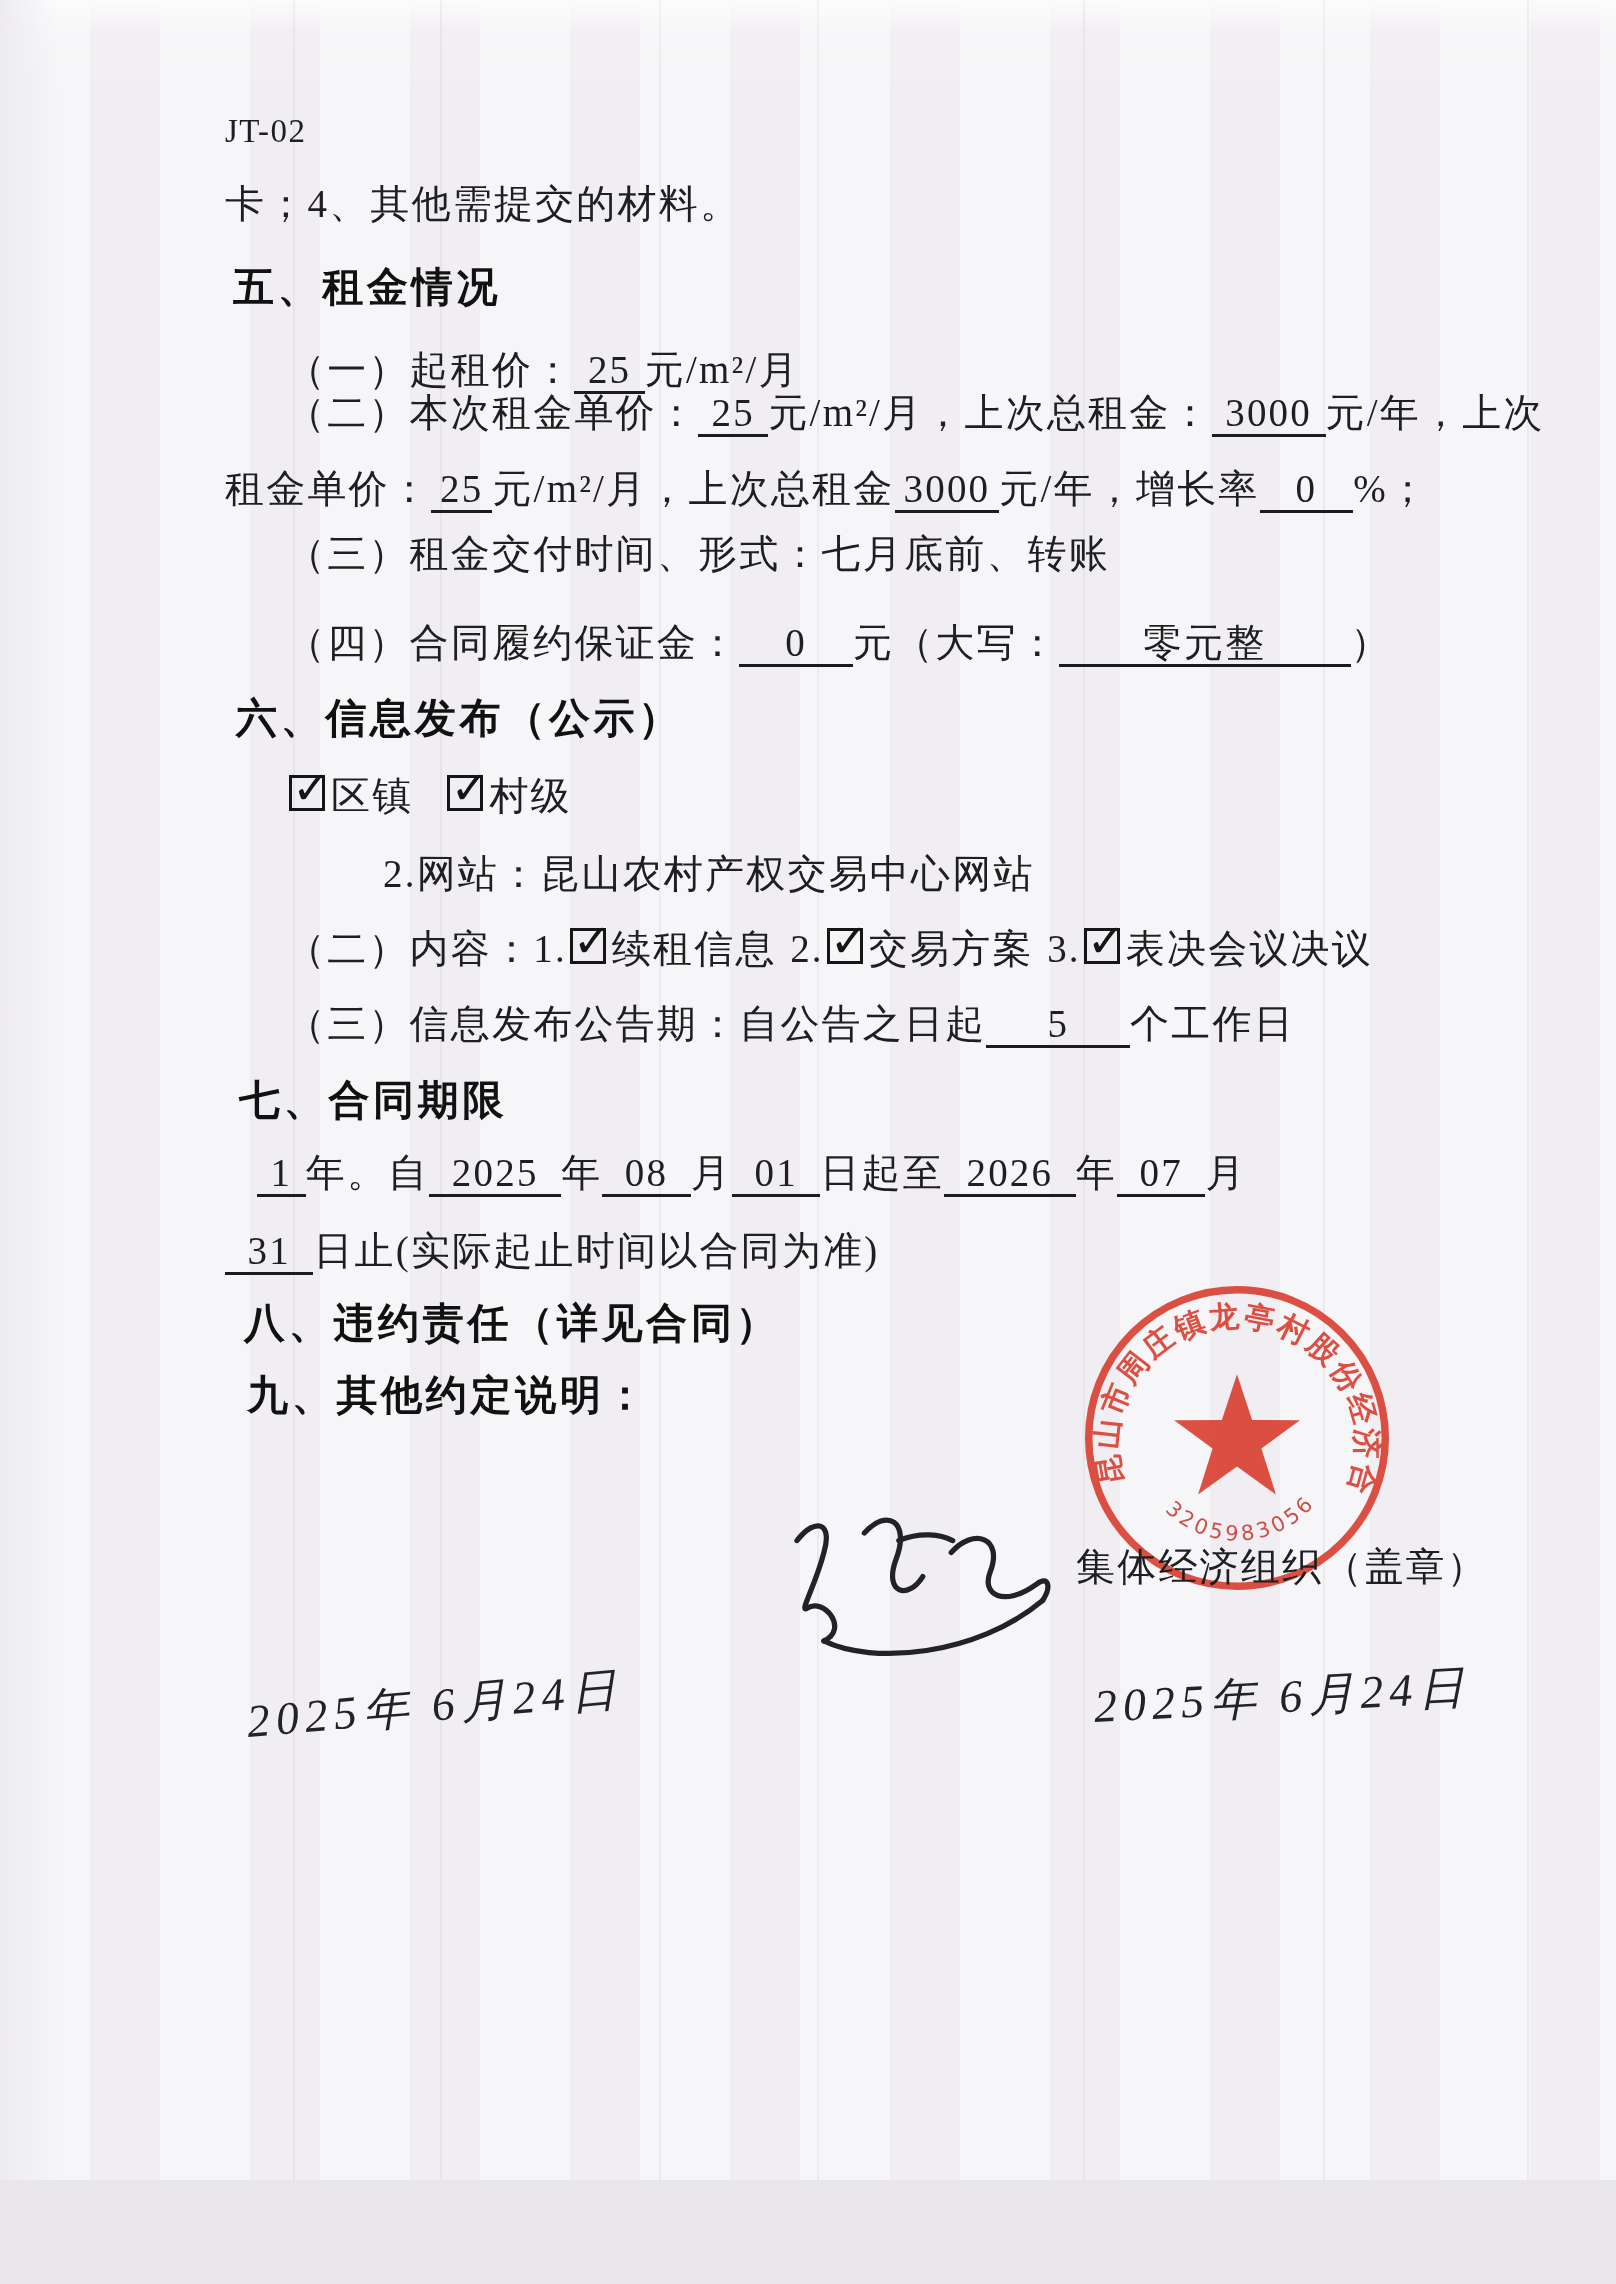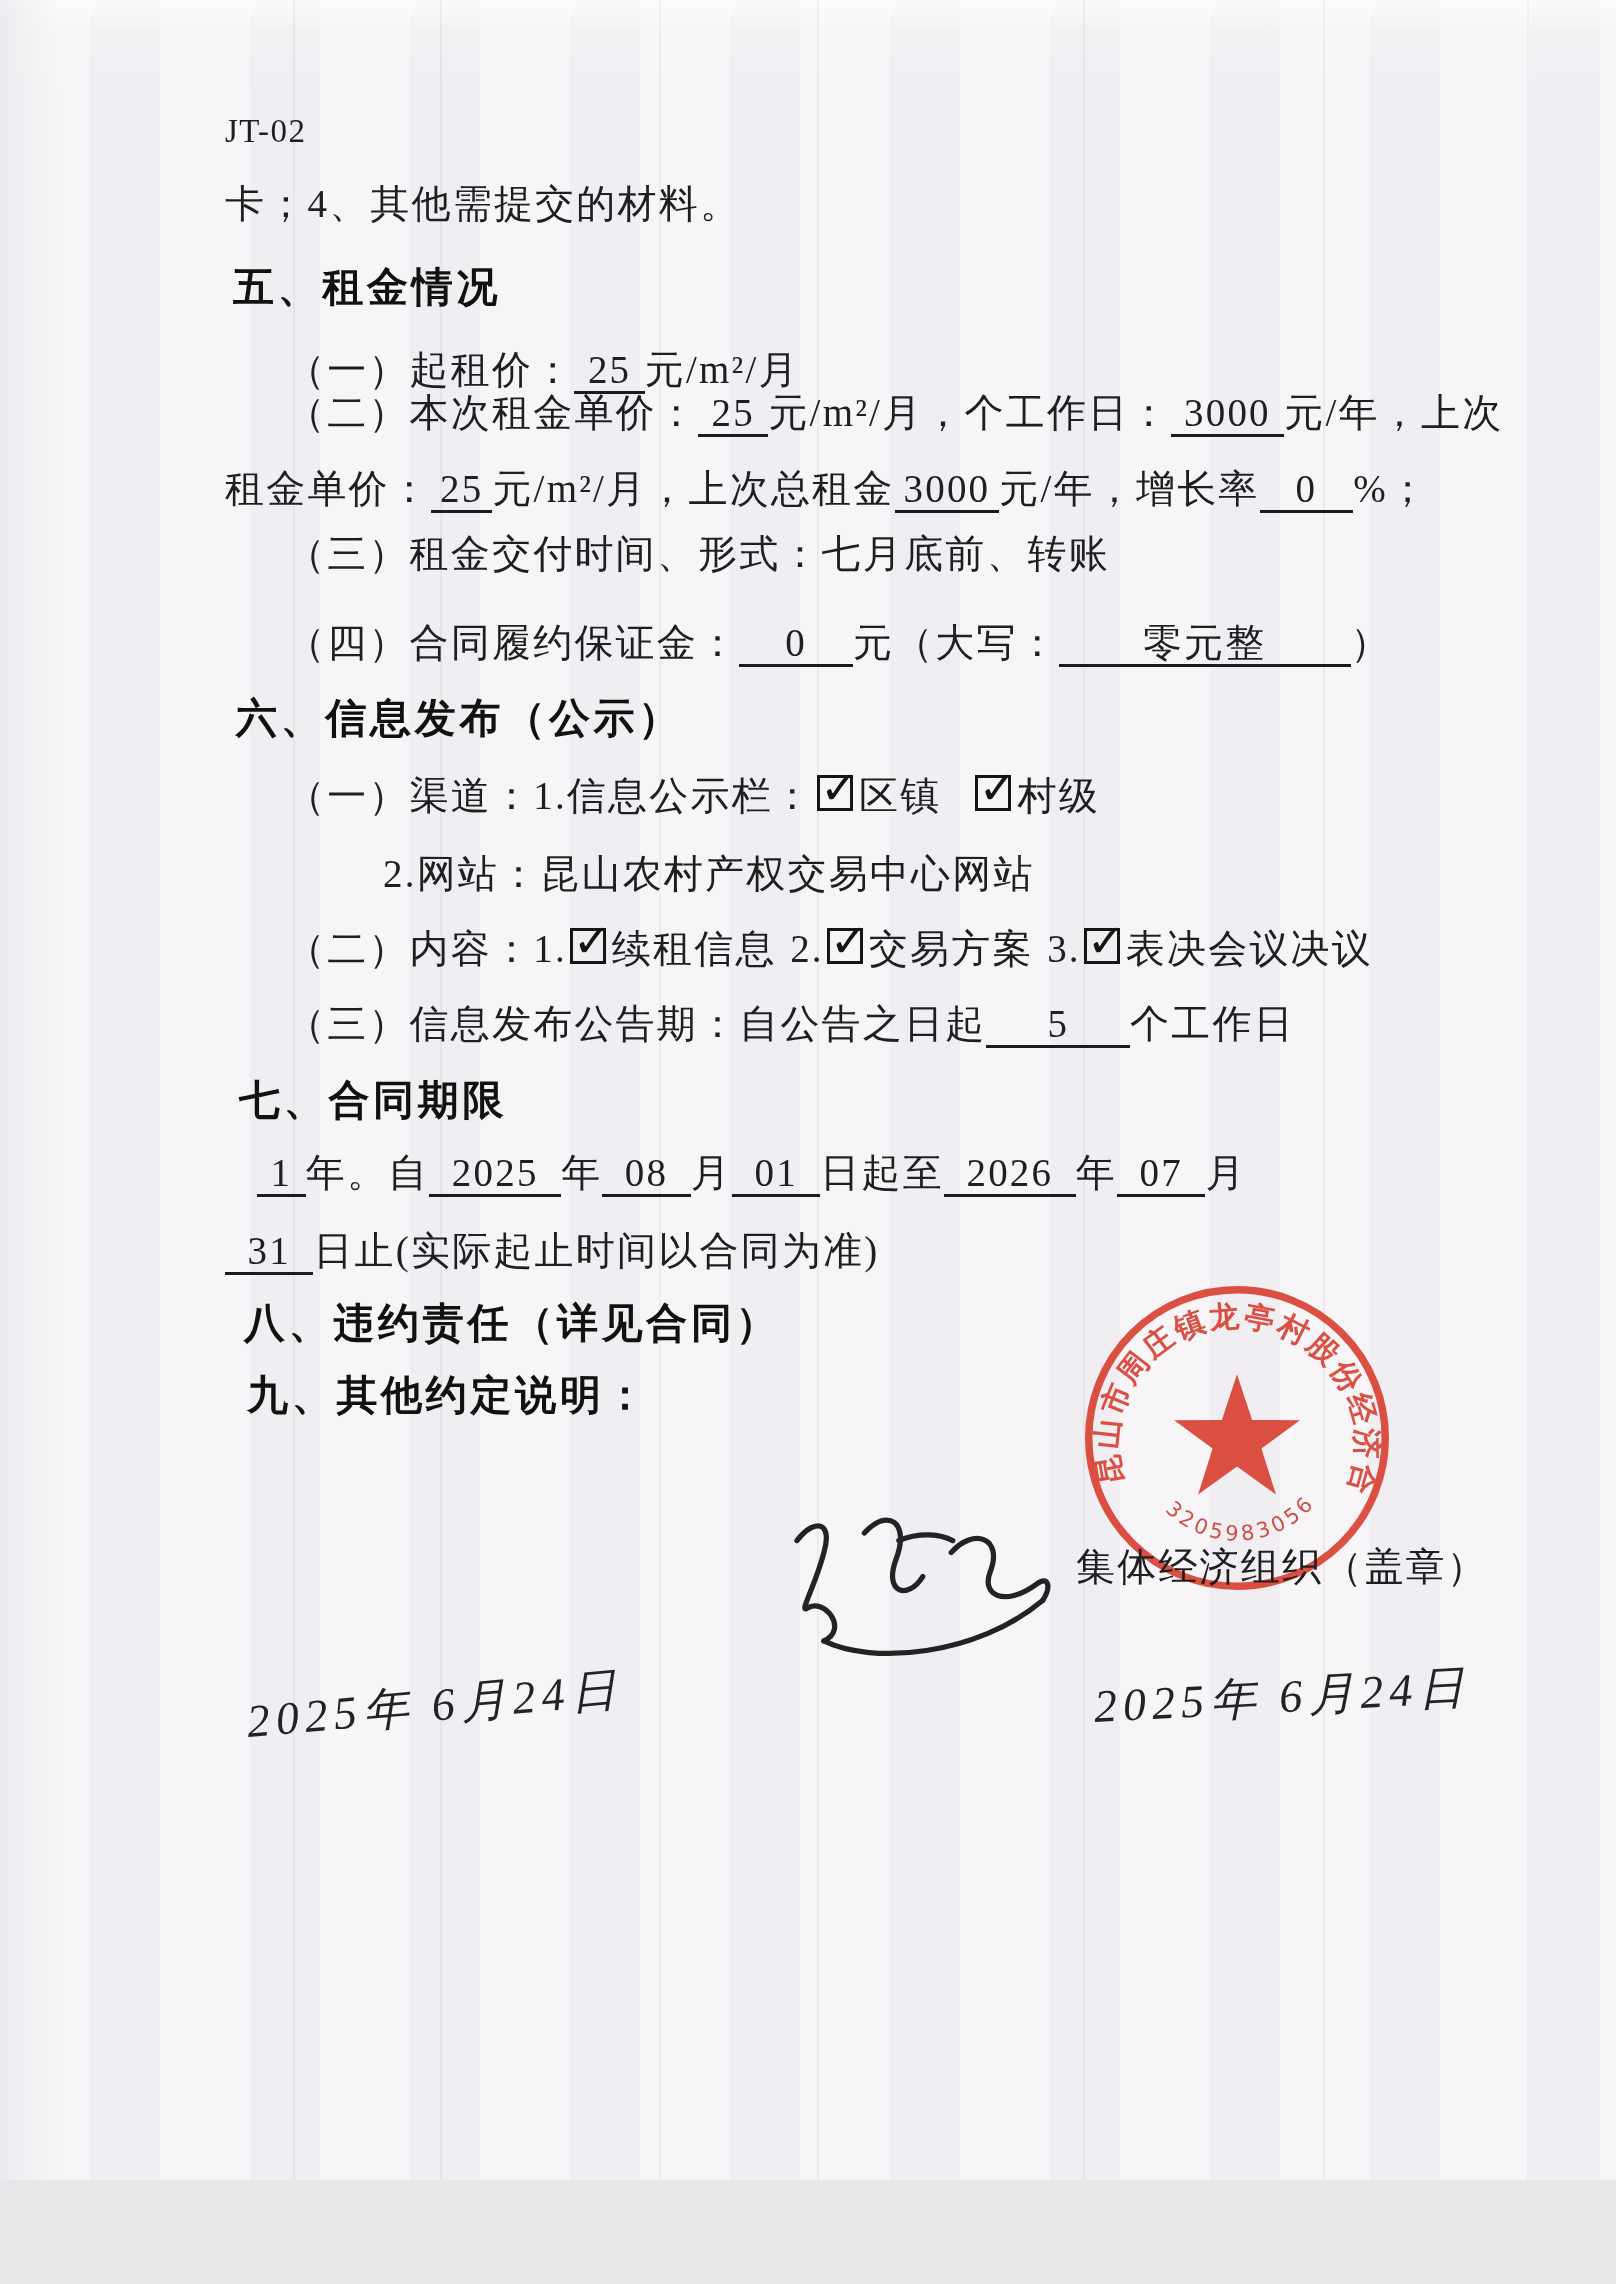--- a/index.html
+++ b/index.html
@@ -67,41 +67,41 @@
 
   <div class="line h" style="left:233px;top:262px">
     <span>五、租金情况</span>
   </div>
 
   <div class="line" style="left:286px;top:346px">
     <span>（一）起租价：</span><span class="blank p16">25</span><span>元/m²/月</span>
   </div>
 
   <div class="line" style="left:286px;top:389px">
-    <span>（二）本次租金单价：</span><span class="blank p16">25</span><span>元/m²/月，个工作日：</span><span class="blank p16">3000</span><span>元/年，上次</span>
+    <span>（二）本次租金单价：</span><span class="blank p16">25</span><span>元/m²/月，上次总租金：</span><span class="blank p16">3000</span><span>元/年，上次</span>
   </div>
 
   <div class="line" style="left:225px;top:465px">
     <span>租金单价：</span><span class="blank p10">25</span><span>元/m²/月，上次总租金</span><span class="blank p10">3000</span><span>元/年，增长率</span><span class="blank p45">0</span><span>%；</span>
   </div>
 
   <div class="line" style="left:286px;top:530px">
     <span>（三）租金交付时间、形式：七月底前、转账</span>
   </div>
 
   <div class="line" style="left:286px;top:615px">
     <span>（四）合同履约保证金：</span><span class="blank p60">0</span><span>元（大写：</span><span class="blank p110">零元整</span><span>）</span>
   </div>
 
   <div class="line h" style="left:236px;top:693px">
     <span>六、信息发布（公示）</span>
   </div>
 
   <div class="line" style="left:286px;top:772px">
-    <span>（一）渠道：1.信息公示栏：</span><span class="cb"><i>✓</i></span><span>区镇</span><span class="cb" style="margin-left:34px"><i>✓</i></span><span>村级</span>
+    <span class="cb"><i>✓</i></span><span>区镇</span><span class="cb" style="margin-left:34px"><i>✓</i></span><span>村级</span>
   </div>
 
   <div class="line" style="left:383px;top:850px">
     <span>2.网站：</span><span>昆山农村产权交易中心网站</span>
   </div>
 
   <div class="line" style="left:286px;top:925px">
     <span>（二）内容：</span><span>1.</span><span class="cb"><i>✓</i></span><span>续租信息</span><span style="margin-left:13.5px">2.</span><span class="cb"><i>✓</i></span><span>交易方案</span><span style="margin-left:13.5px">3.</span><span class="cb"><i>✓</i></span><span>表决会议决议</span>
   </div>
 

